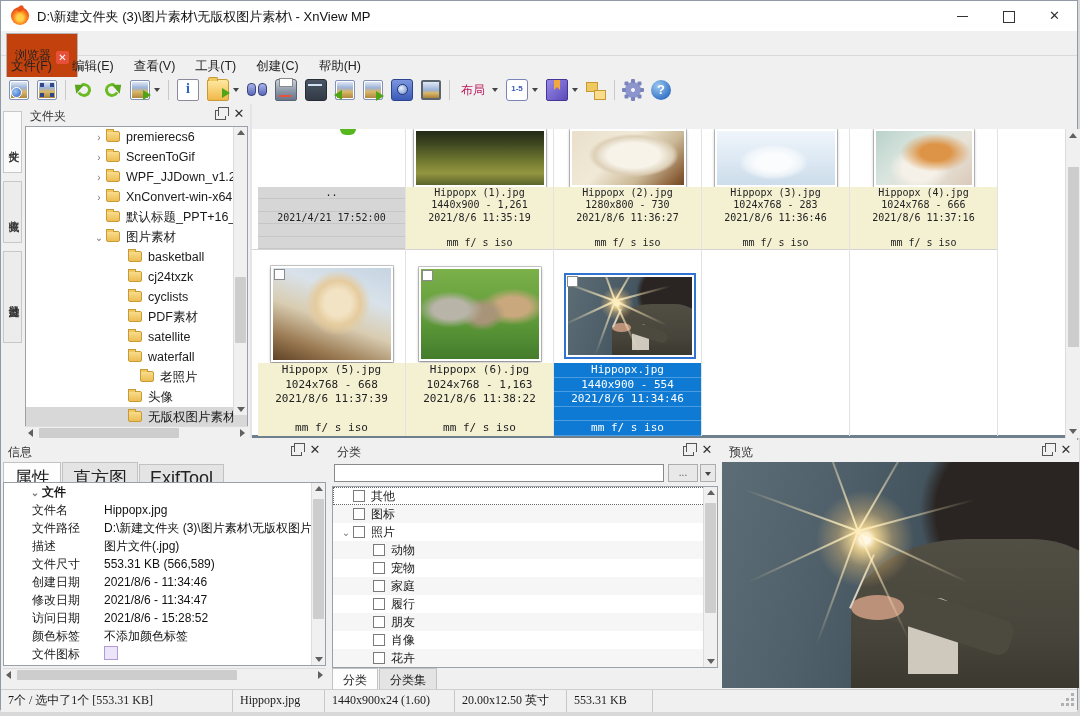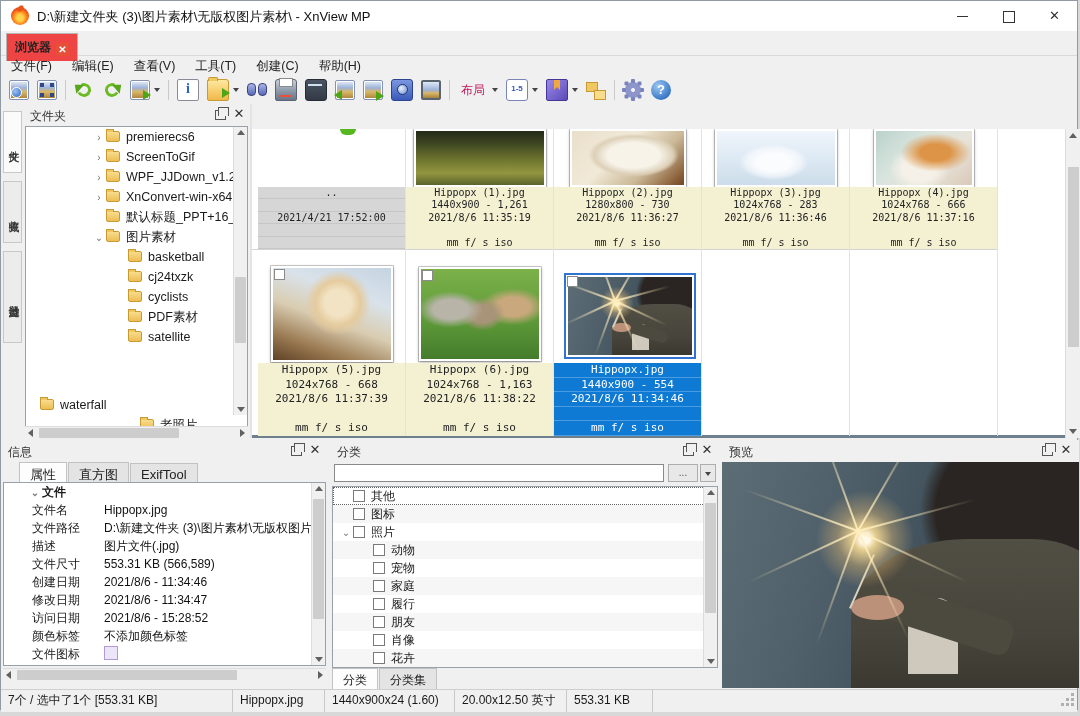--- a/index.html
+++ b/index.html
@@ -12,22 +12,22 @@
     background:radial-gradient(circle at 50% 60%,#ffd24a 0 22%,#ff8a1e 45%,#e43c12 75%,#b22408 100%);}
   #app-icon:after{content:"";position:absolute;left:7px;top:-2px;width:5px;height:7px;border-radius:50% 50% 50% 0;
     background:#e85316;transform:rotate(40deg);}
   #title-text{position:absolute;left:36px;top:7px;font-size:13px;color:#111;white-space:nowrap;}
   .wbtn{position:absolute;top:0;width:45px;height:30px;text-align:center;line-height:30px;color:#333;font-size:13px;}
   #btn-min{right:92px;} #btn-max{right:46px;} #btn-close{right:0;}
   #btn-min i{display:inline-block;width:11px;height:1px;background:#333;vertical-align:middle;}
   #btn-max i{display:inline-block;width:10px;height:10px;border:1px solid #333;vertical-align:middle;}
   
   #tabbar{position:absolute;left:0;top:30px;width:100%;height:24px;background:#f0f0f0;border-bottom:1px solid #d9d9d9;}
-  #browser-tab{position:absolute;left:5px;top:2px;height:21px;background:#ef4444;border:1px solid #b5b5b5;border-bottom:none;
-    padding:3px 8px;font-size:12px;color:#222;line-height:21px;font-weight:bold;}
+  #browser-tab{position:absolute;left:5px;top:2px;height:21px;background:#c2410c;border:1px solid #b5b5b5;border-bottom:none;
+    padding:11px 8px;font-size:12px;color:#222;line-height:21px;}
   #tab-close{display:inline-block;width:13px;height:13px;background:#e84f38;border-radius:2px;color:#fff;font-size:10px;
     line-height:13px;text-align:center;margin-left:5px;vertical-align:-2px;}
   
   #menubar{position:absolute;left:0;top:54px;width:100%;height:21px;}
   .menu-item{display:inline-block;padding:3px 10px;font-size:12.5px;color:#222;}
   
   #toolbar{position:absolute;left:0;top:75px;width:100%;height:28px;display:flex;align-items:center;padding-left:4px;box-sizing:border-box;}
   .tbtn{display:flex;align-items:center;padding:2px 3px;margin:0 1px;}
   .tsep{width:1px;height:20px;background:#c9c9c9;margin:0 4px;}
   .dd{width:0;height:0;border-left:3.5px solid transparent;border-right:3.5px solid transparent;border-top:4px solid #444;margin-left:4px;}
@@ -182,21 +182,21 @@
   .sp-hand{position:absolute;left:36%;bottom:30%;width:15%;height:11%;border-radius:50%;background:#bb9179;}
   .sp-stick{position:absolute;left:39%;bottom:34%;width:2px;height:26%;background:#d8d2c2;transform:rotate(24deg);}
   .sp-glow{position:absolute;left:22%;top:12%;width:36%;height:44%;
     background:radial-gradient(circle,#fff8e6 0 6%,rgba(255,224,150,.85) 14%,rgba(255,205,120,.35) 34%,rgba(255,200,120,0) 60%);}
   .sp-ray{position:absolute;left:38%;top:30%;width:34%;height:2px;background:linear-gradient(90deg,rgba(255,238,190,.95),rgba(255,238,190,0));transform-origin:0 50%;}
   
   .bpanel{position:absolute;top:439px;height:248px;background:#f0f0f0;}
   #panel-info{left:0;width:327px;}
   #panel-cat{left:329px;width:390px;}
   #panel-preview{left:721px;width:357px;}
-  .ptabs{position:absolute;left:18px;top:22px;height:20px;font-size:13px;}
+  .ptabs{position:absolute;left:2px;top:22px;height:20px;font-size:18px;}
   .ptab{display:inline-block;padding:3px 10px;border:1px solid #c2c2c2;border-bottom:none;background:#e4e4e4;margin-right:1px;color:#222;}
   .ptab.active{background:#fdfdfd;}
   #info-body{position:absolute;left:2px;top:42px;right:2px;height:184px;background:#fff;border:1px solid #9aa0a8;box-sizing:border-box;overflow:hidden;}
   .irow{height:18px;line-height:18px;font-size:12px;color:#1a1a1a;white-space:nowrap;}
   .igroup{font-weight:bold;padding-left:24px;}
   .igroup .texp{width:14px;}
   .ilabel{display:inline-block;width:72px;padding-left:28px;overflow:hidden;vertical-align:top;}
   .ivalue{display:inline-block;color:#111;}
   .fileicon{display:inline-block;width:12px;height:12px;border:1px solid #b29ad8;background:#ece4f8;vertical-align:-2px;margin-right:4px;}
   #cat-input{position:absolute;left:4px;top:24px;width:330px;height:18px;background:#fff;border:1px solid #8a8a8a;box-sizing:border-box;}
@@ -205,21 +205,21 @@
   #cat-dd{position:absolute;left:370px;top:24px;width:16px;height:18px;background:#e8e8e8;border:1px solid #adadad;box-sizing:border-box;}
   #cat-dd:after{content:"";position:absolute;left:4px;top:7px;border-left:3.5px solid transparent;border-right:3.5px solid transparent;border-top:4px solid #444;}
   #cat-body{position:absolute;left:2px;top:46px;width:386px;height:182px;background:#fff;border:1px solid #9aa0a8;box-sizing:border-box;overflow:hidden;}
   .crow{position:relative;height:18px;line-height:18px;font-size:12px;color:#1a1a1a;white-space:nowrap;}
   .crow:nth-child(even){background:#f6f6f6;}
   .crow.focused{outline:1px dotted #666;outline-offset:-1px;}
   .ccb{display:inline-block;width:12px;height:12px;background:#fff;border:1px solid #7a7a7a;vertical-align:-2px;margin-right:6px;box-sizing:border-box;}
   #cat-tabs{position:absolute;left:2px;bottom:0;height:20px;font-size:12px;}
   #preview-img{position:absolute;left:0;top:22px;width:357px;height:226px;}
   
-  #statusbar{position:absolute;left:0;top:688px;width:100%;height:22px;background:#f0f0f0;border-top:1px solid #cfcfcf;display:flex;}
+  #statusbar{position:absolute;left:0;top:688px;width:100%;height:22px;background:#f0f0f0;border-top:1px solid #cfcfcf;display:flex;font-family:Liberation Serif, serif;}
   .sseg{height:100%;line-height:21px;font-size:12px;color:#1a1a1a;padding:0 7px;border-right:1px solid #c8c8c8;white-space:nowrap;overflow:hidden;box-sizing:border-box;}
   #resize-grip{position:absolute;right:3px;bottom:3px;width:12px;height:12px;}
   #resize-grip:after{content:"";position:absolute;right:0;bottom:0;width:3px;height:3px;background:#b0b0b0;
     box-shadow:-5px 0 #b0b0b0,0 -5px #b0b0b0,-10px 0 #b0b0b0,0 -10px #b0b0b0,-5px -5px #b0b0b0;}
 </style>
 </head>
 <body>
 
 <div id="win">
 
@@ -361,21 +361,21 @@
         <div class="trow" style="padding-left: 66px;"><span class="texp">›</span><span class="tfold"></span><span>ScreenToGif</span></div>
         <div class="trow" style="padding-left: 66px;"><span class="texp">›</span><span class="tfold"></span><span>WPF_JJDown_v1.229</span></div>
         <div class="trow" style="padding-left: 66px;"><span class="texp">›</span><span class="tfold"></span><span>XnConvert-win-x64</span></div>
         <div class="trow" style="padding-left: 66px;"><span class="texp"></span><span class="tfold"></span><span>默认标题_PPT+16_9_</span></div>
         <div class="trow" style="padding-left: 66px;"><span class="texp">⌄</span><span class="tfold"></span><span>图片素材</span></div>
         <div class="trow" style="padding-left: 88px;"><span class="texp"></span><span class="tfold"></span><span>basketball</span></div>
         <div class="trow" style="padding-left: 88px;"><span class="texp"></span><span class="tfold"></span><span>cj24txzk</span></div>
         <div class="trow" style="padding-left: 88px;"><span class="texp"></span><span class="tfold"></span><span>cyclists</span></div>
         <div class="trow" style="padding-left: 88px;"><span class="texp"></span><span class="tfold"></span><span>PDF素材</span></div>
         <div class="trow" style="padding-left: 88px;"><span class="texp"></span><span class="tfold"></span><span>satellite</span></div>
-        <div class="trow" style=" margin-top: 48px;"><span class="texp"></span><span class="tfold"></span><span>waterfall</span></div>
+        <div class="trow" style="padding-left: 88px;"><span class="texp"></span><span class="tfold"></span><span>waterfall</span></div>
         <div class="trow" style="padding-left: 100px;"><span class="texp"></span><span class="tfold"></span><span>老照片</span></div>
         <div class="trow" style="padding-left: 88px;"><span class="texp"></span><span class="tfold"></span><span>头像</span></div>
         <div class="trow selected" style="padding-left: 88px;"><span class="texp"></span><span class="tfold"></span><span>无版权图片素材</span></div>
       </div>
     <div class="vscroll" style="right:3px;top:23px;width:13px;height:288px">
       <span class="sarr tri-up" style="left:3px;top:3px"></span>
       <div class="vthumb" style="top:150px;height:66px"></div>
       <span class="sarr tri-down" style="left:3px;bottom:3px"></span>
     </div>
     <div class="hscroll" style="left:2px;right:2px;top:322px">

